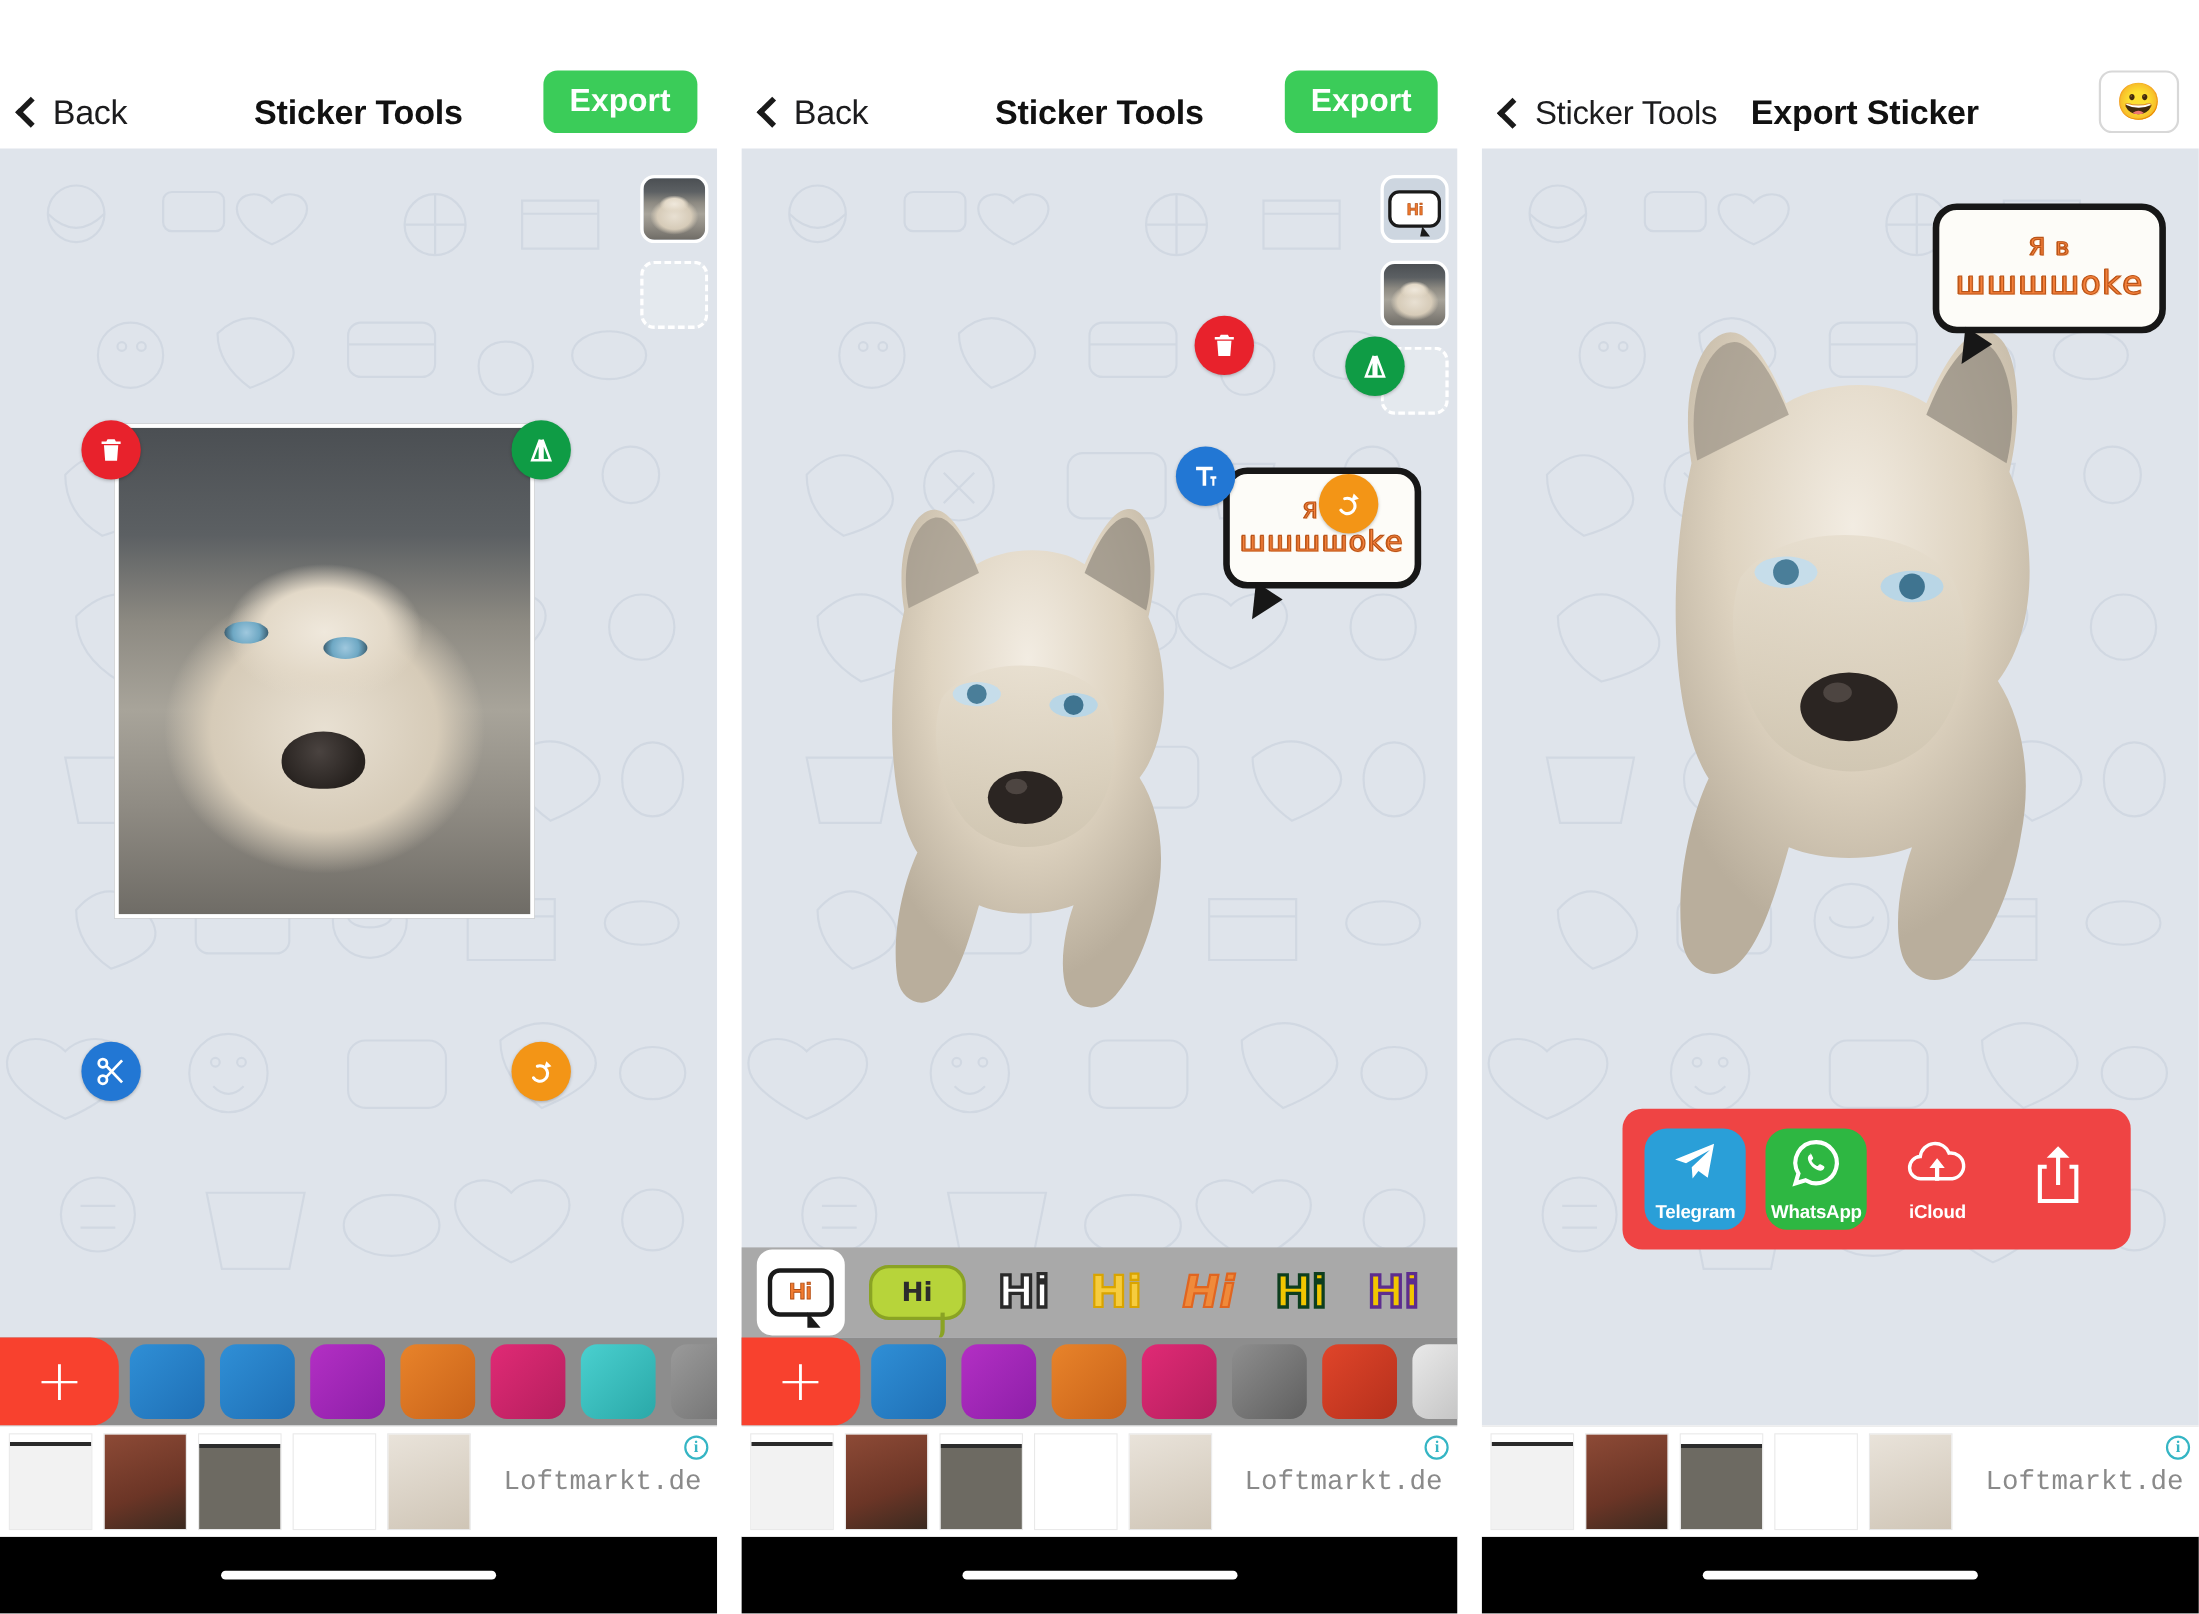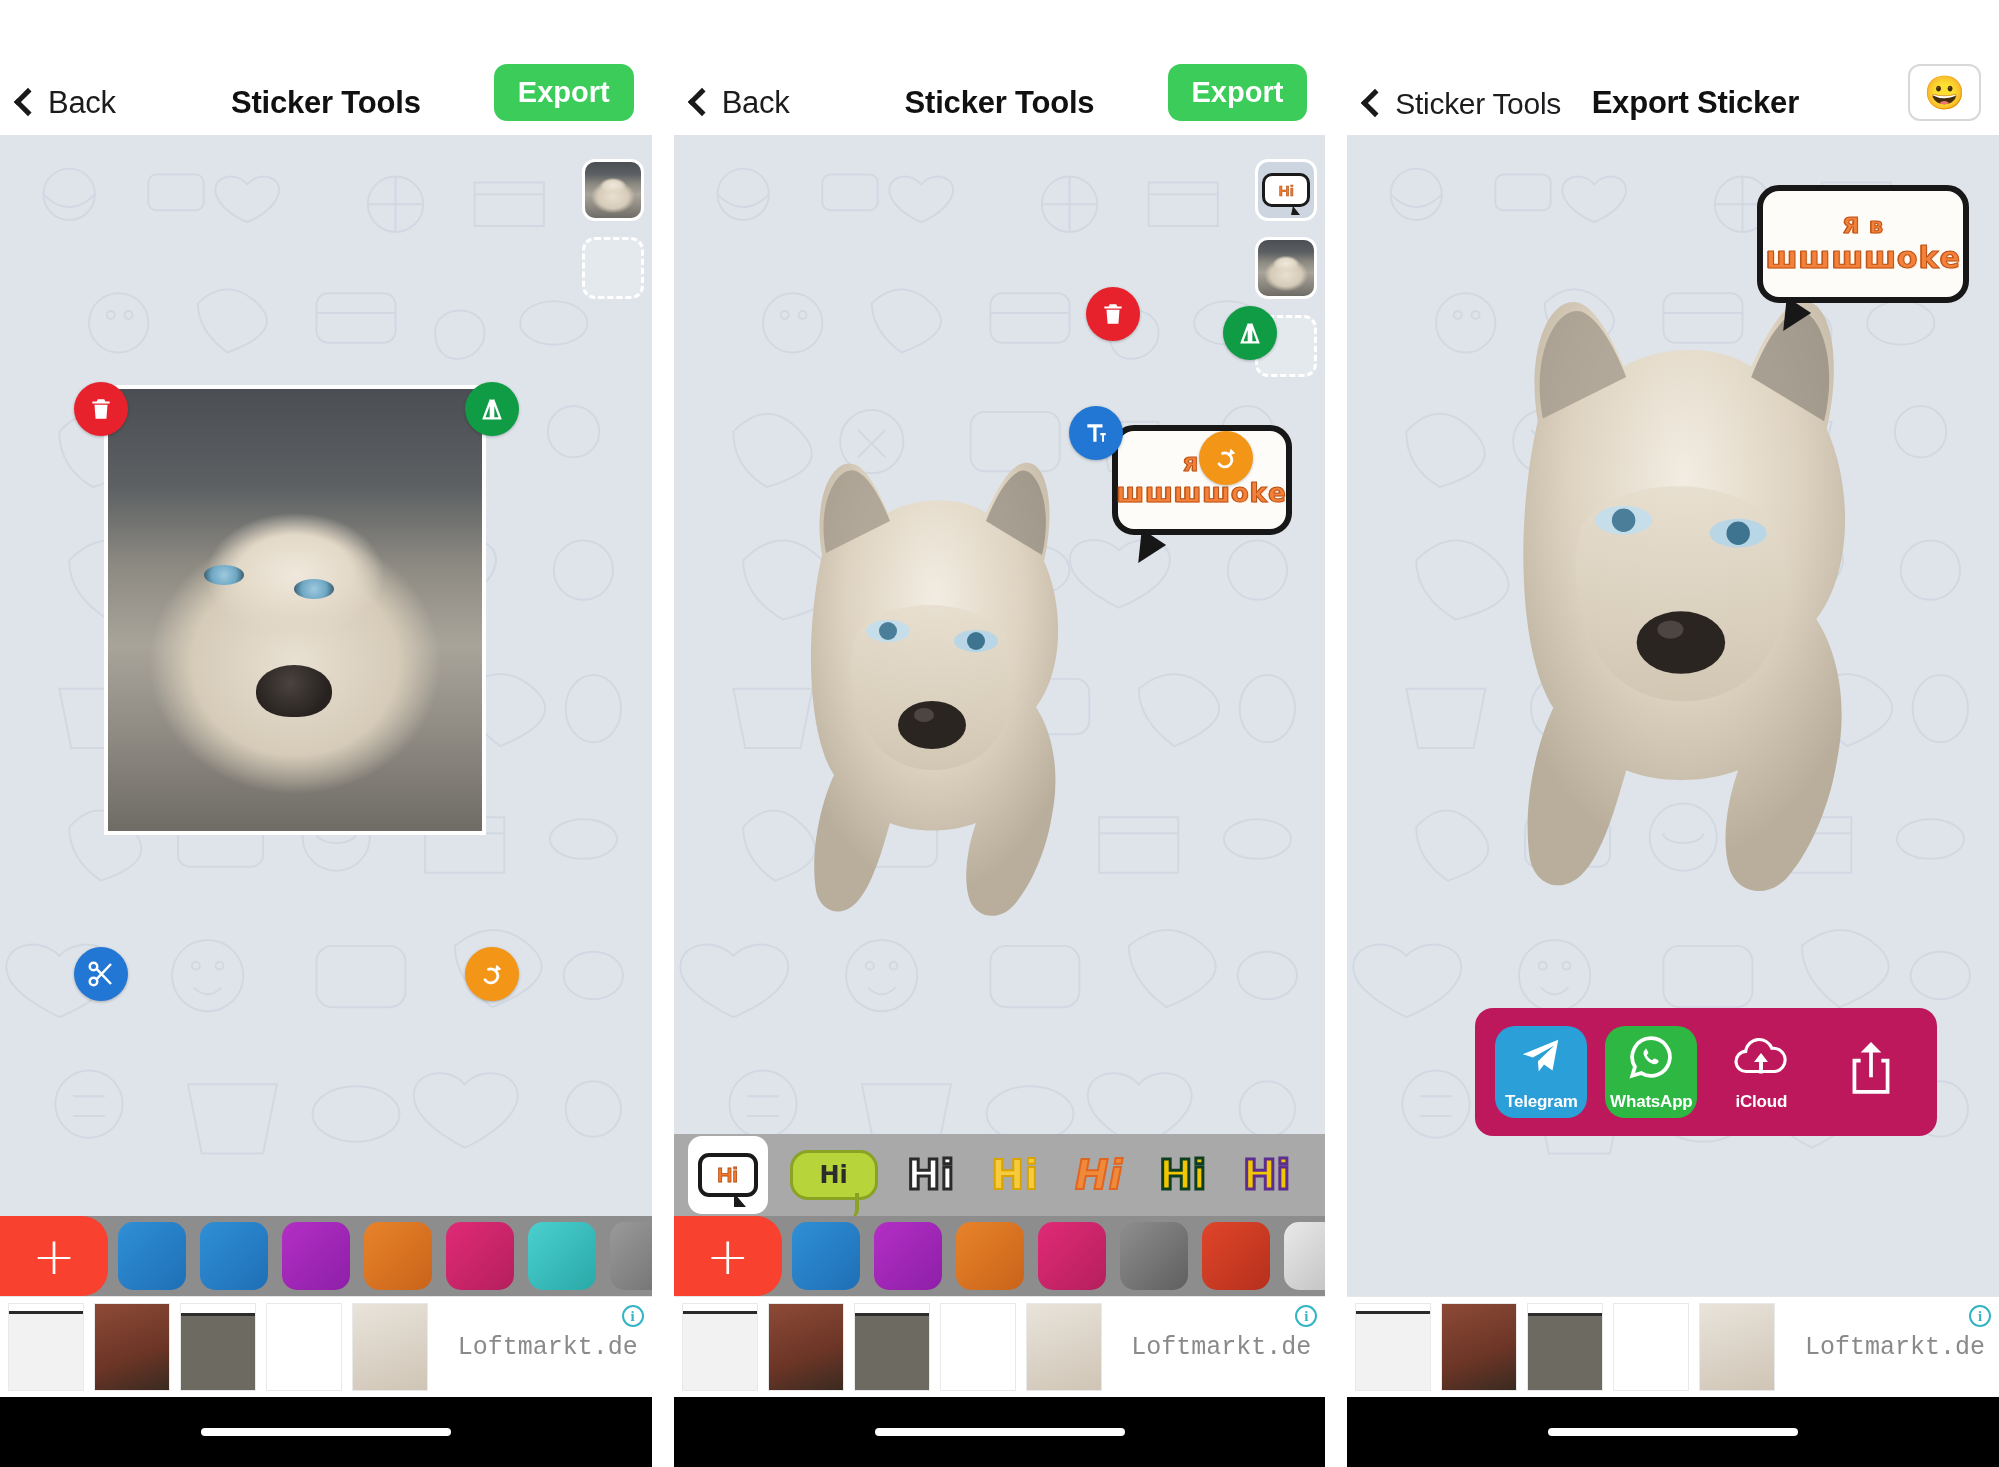--- a/index.html
+++ b/index.html
@@ -172,32 +172,32 @@
     position: absolute;
     left: 22px; bottom: -34px;
     width: 0; height: 0;
     border-left: 26px solid #171717;
     border-top: 16px solid transparent;
     border-bottom: 18px solid transparent;
     transform: skewX(-6deg);
   }
   .bub-l1, .bub-l2 {
     font-family: "DejaVu Sans", sans-serif;
-    font-weight: 700;
+    font-weight: 400;
     color: #f4803a;
     letter-spacing: 1px;
     line-height: 1;
     text-shadow: 1px 1px 0 #ffd9b8, -1px 0 0 #c45a14;
     -webkit-text-stroke: 1px #b9541a;
   }
 
   
   .share-sheet {
     position: absolute;
-    background: #be185d;
+    background: #ef4444;
     border-radius: 18px;
     display: flex; align-items: center; gap: 18px;
     padding: 18px 20px;
     z-index: 9;
   }
   .share-item {
     width: 92px; height: 92px;
     border-radius: 20px;
     display:flex; flex-direction:column;
     align-items:center; justify-content:flex-end;

